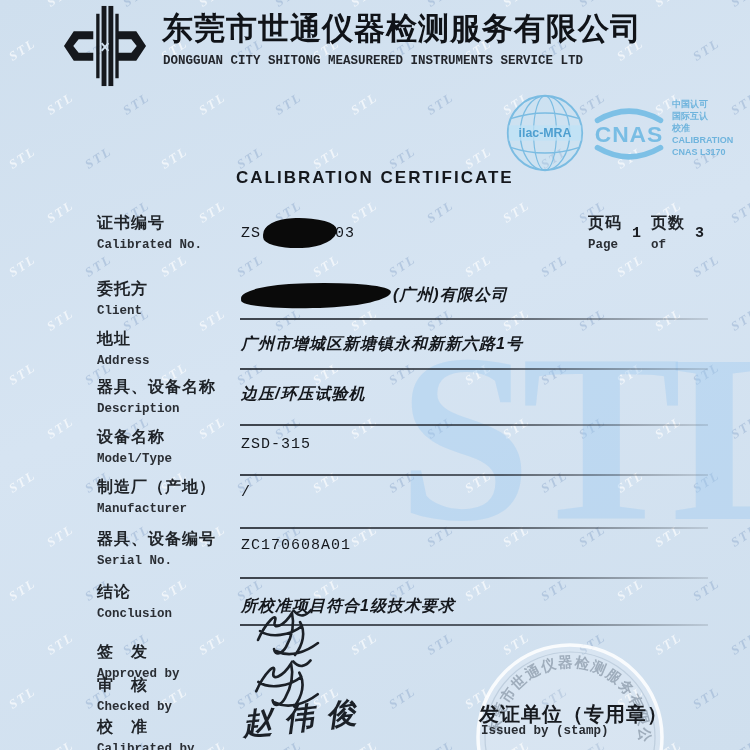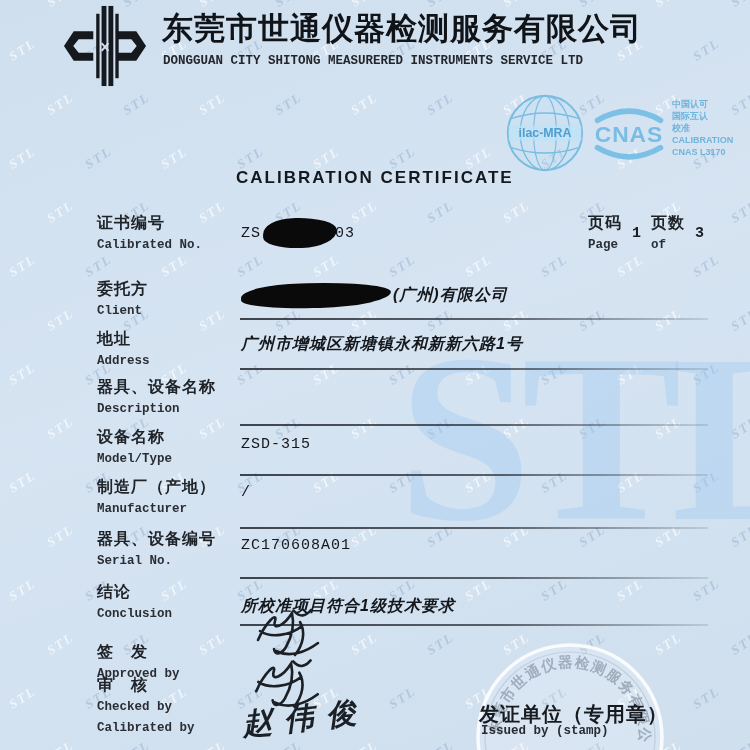--- a/index.html
+++ b/index.html
@@ -302,20 +302,21 @@
     <div class="flabel-cn">地址</div>
     <div class="flabel-en">Address</div>
   </div>
   <div class="fvalue v-cn" style="top:334px;">广州市增城区新塘镇永和新新六路1号</div>
   <div class="rule" style="top:368px;"></div>
 
   <div class="flabel" style="top:377px;">
     <div class="flabel-cn">器具、设备名称</div>
     <div class="flabel-en">Description</div>
   </div>
+  <div class="fvalue v-cn" style="top:384px;">边压/环压试验机</div>
   <div class="rule" style="top:424px;"></div>
 
   <div class="flabel" style="top:427px;">
     <div class="flabel-cn">设备名称</div>
     <div class="flabel-en">Model/Type</div>
   </div>
   <div class="fvalue v-mono" style="top:436px;">ZSD-315</div>
   <div class="rule" style="top:474px;"></div>
 
   <div class="flabel" style="top:477px;">
@@ -353,20 +354,21 @@
     <div class="flabel-cn">审　核</div>
     <div class="flabel-en">Checked by</div>
   </div>
   <div style="position:absolute;left:246px;top:648px;">
     <svg class="sig-svg" width="82" height="72" viewBox="0 0 80 70">
       <path d="M10 42 C18 24 30 13 27 23 C24 33 36 28 44 15 C47 28 43 40 38 49 C34 56 27 58 26 51 M12 33 C22 40 42 38 54 28 M46 13 C52 20 58 18 63 12 M52 24 C58 34 55 47 47 57 M28 53 C42 60 58 54 70 45"></path>
     </svg>
   </div>
 
   <div class="flabel" style="top:717px;">
+    <div class="flabel-cn">校　准</div>
     <div class="flabel-en">Calibrated by</div>
   </div>
   <div class="sig-name">赵伟俊</div>
 
   <div class="seal">
     <svg width="240" height="165" viewBox="0 0 240 165">
       <circle cx="120" cy="152" r="92" fill="rgba(255,255,255,0.18)" stroke="rgba(255,255,255,0.85)" stroke-width="3.5"></circle>
       <circle cx="120" cy="152" r="85" fill="none" stroke="rgba(170,188,206,0.55)" stroke-width="1.2"></circle>
       <defs>
           <path id="sealArc" d="M50 152 A 70 70 0 1 1 190 152"></path>

